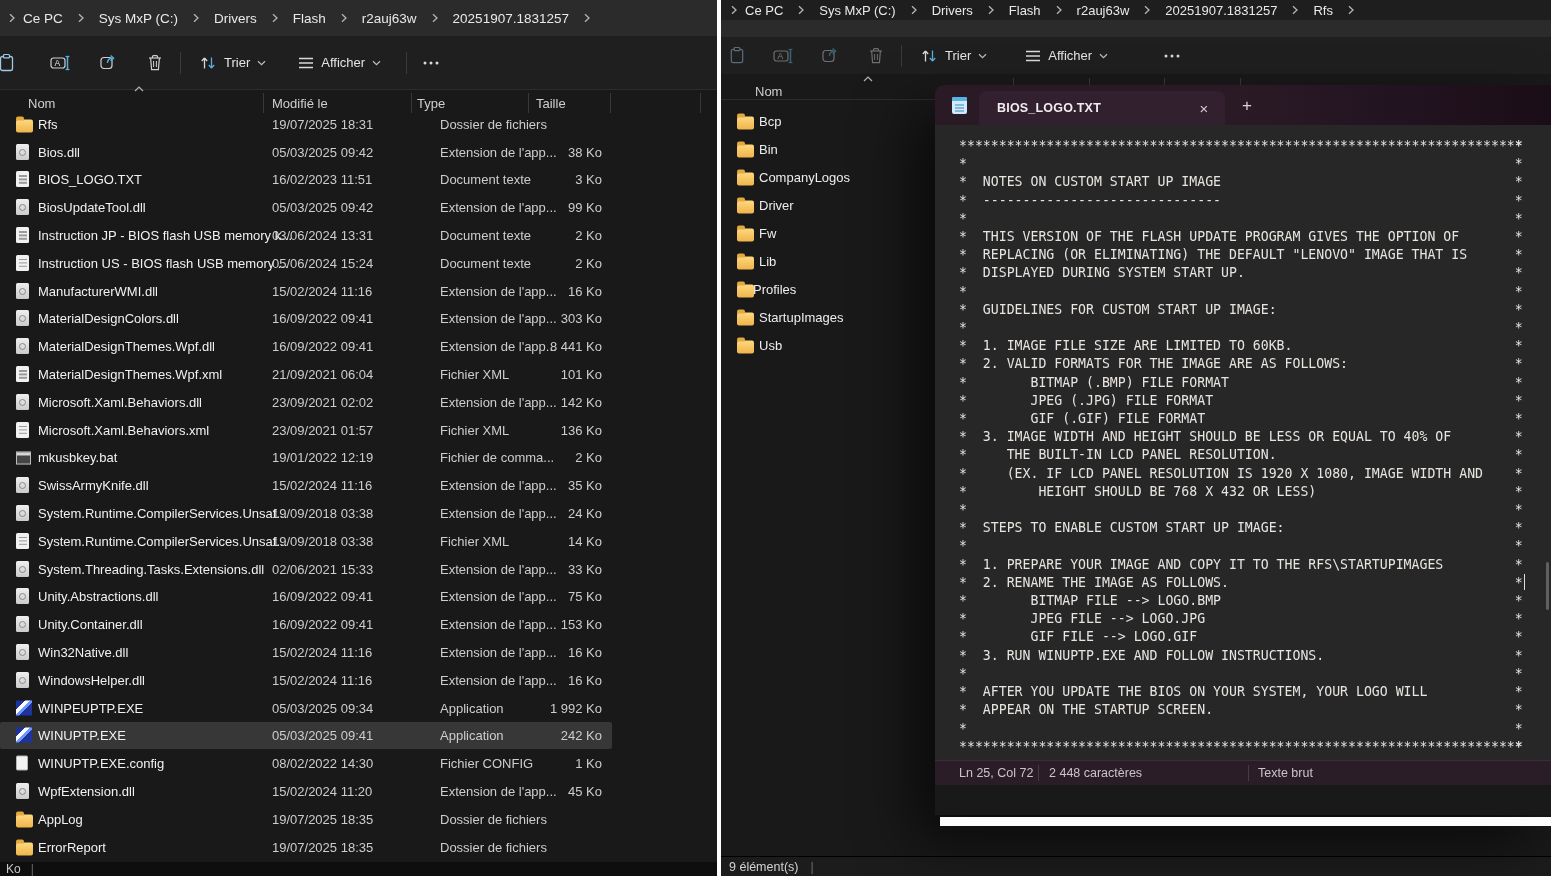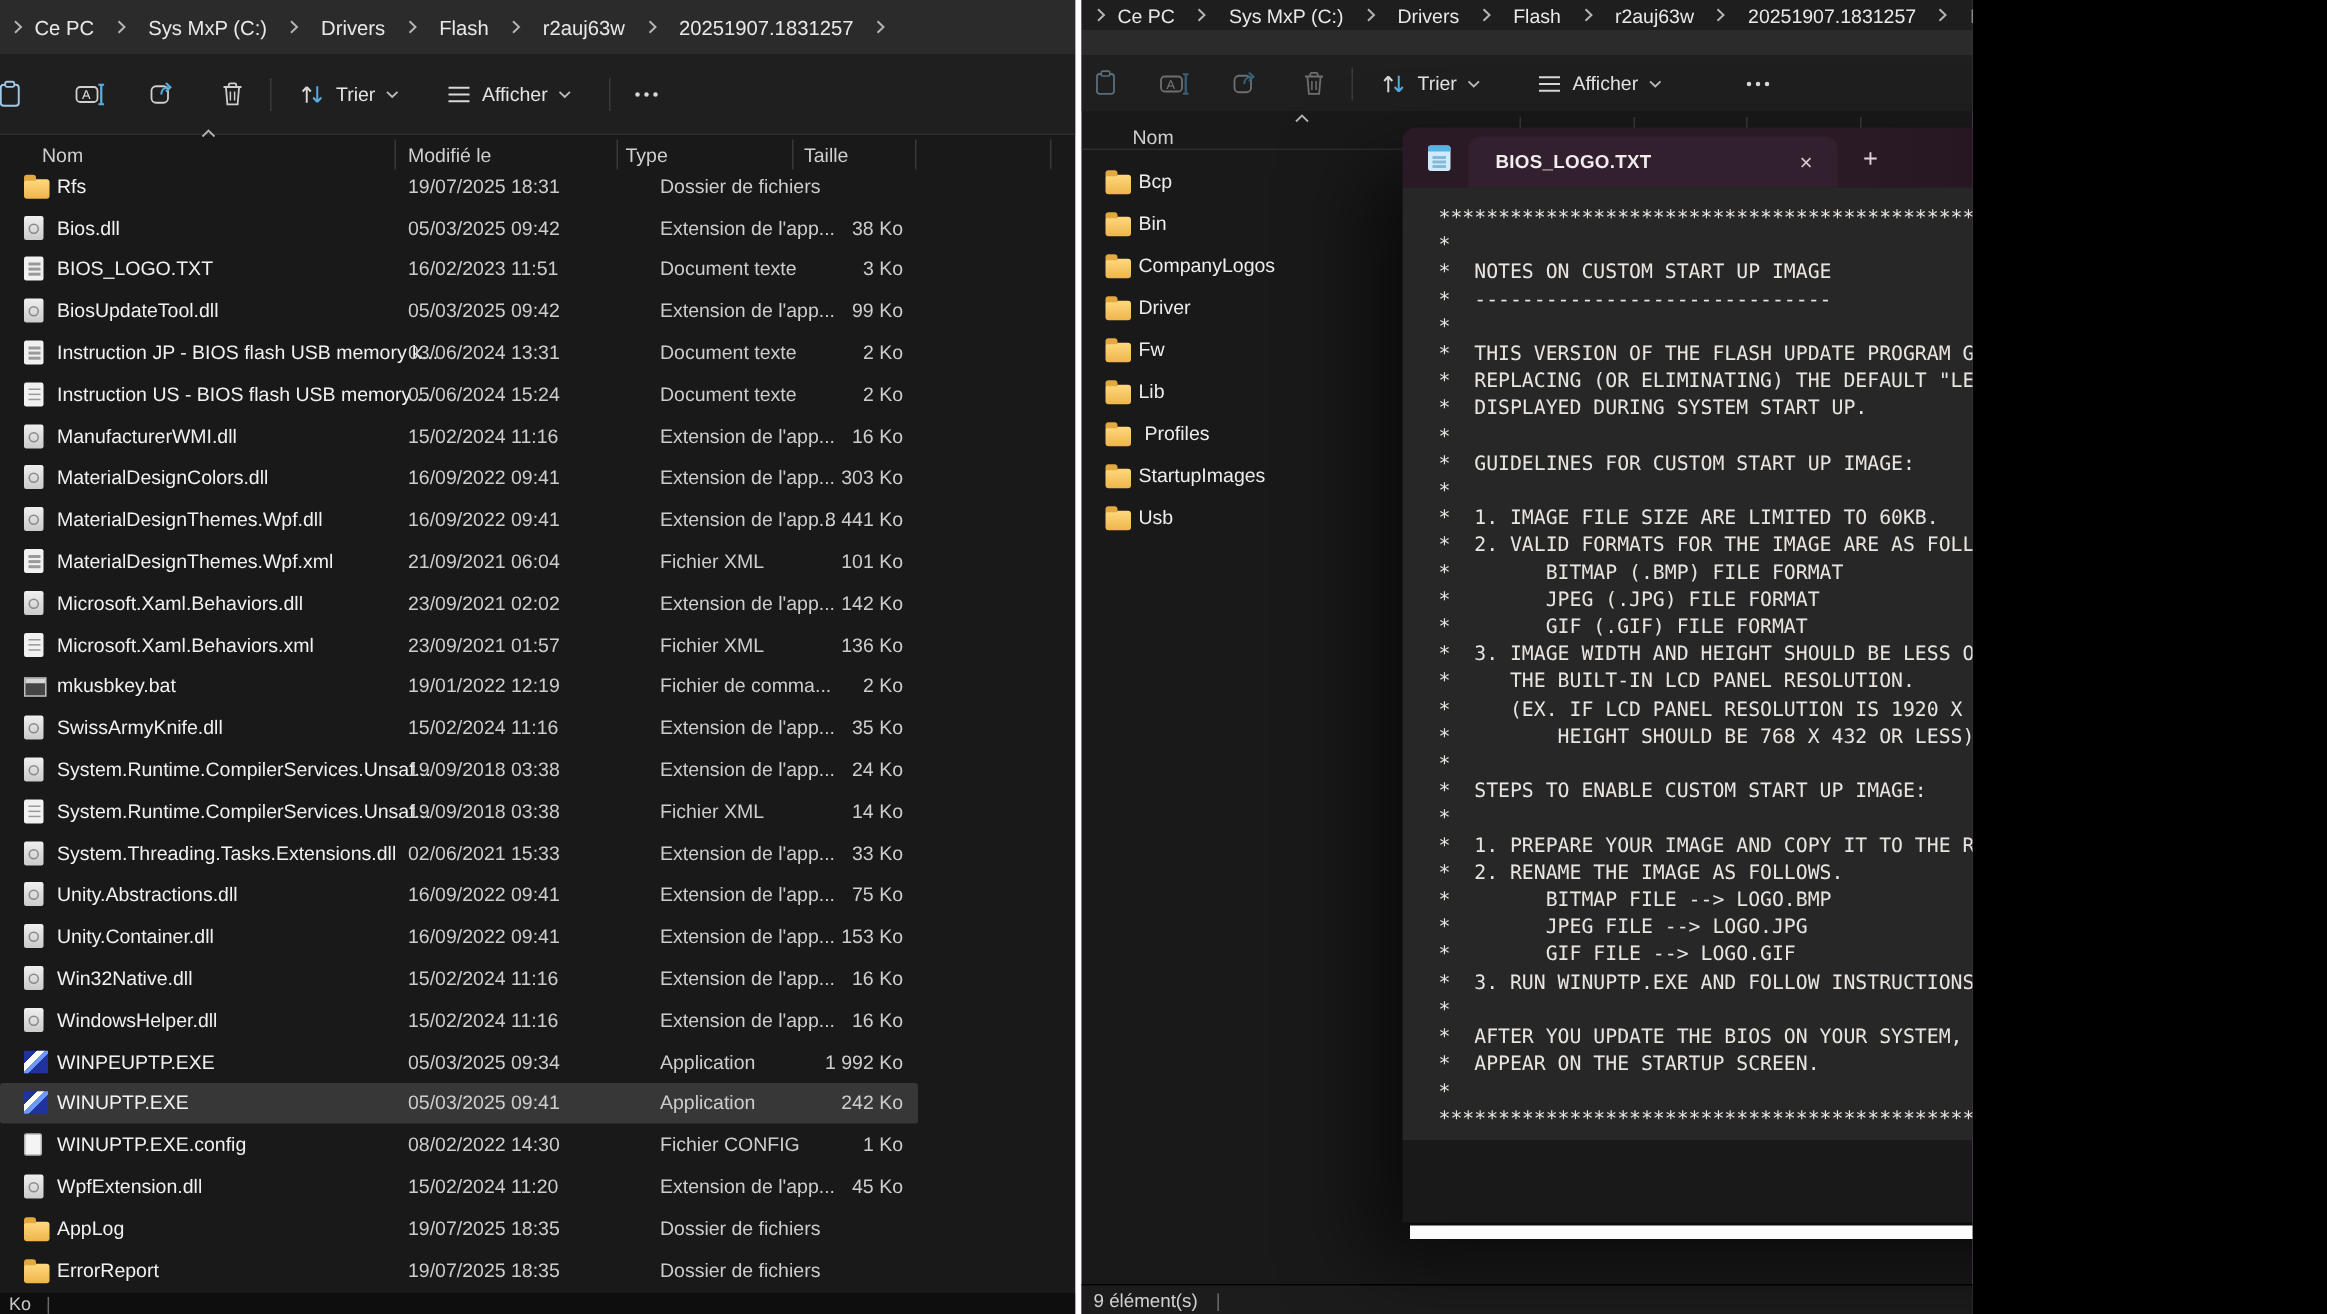--- a/index.html
+++ b/index.html
@@ -1,17 +1,17 @@
 <!DOCTYPE html>
 <html><head>
 <meta charset="utf-8">
 <style>
 *{margin:0;padding:0;box-sizing:border-box}
 html,body{background:#000;font-family:"Liberation Sans",sans-serif}
-#stage{position:relative;width:1315px;height:876px;background:#f0abfc;overflow:hidden;color:#e8e8e8}
+#stage{position:relative;width:1551px;height:876px;background:#f97316;overflow:hidden;color:#e8e8e8}
 
 
 .xl{position:absolute;left:0;top:0;width:717px;height:876px;background:#191919;overflow:hidden}
 .crumbbar{position:absolute;left:0;top:0;width:100%;height:36px;background:#2b2b2b;display:flex;align-items:center;padding-left:2px;font-size:13.5px;color:#e9e9e9}
 .crumbflow{display:flex;align-items:center}
 .crumb{display:flex;align-items:center}
 .crumb .chev{margin:0 7px;display:flex;align-items:center}
 .crumb-label{padding:3px 6px;border-radius:4px;white-space:nowrap;cursor:default}
 .endchev{margin-left:7px;display:flex;align-items:center}
 .toolbar{position:absolute;left:0;width:100%;background:#1f1f1f;border-bottom:1px solid #2d2d2d;display:flex;align-items:center}
@@ -652,21 +652,21 @@
           <span class="cell" style="left:38px">Fw</span>
         </div>
 
         <div class="frow">
           <span class="cell fic i-folder" style="left:16px"></span>
           <span class="cell" style="left:38px">Lib</span>
         </div>
 
         <div class="frow">
           <span class="cell fic i-folder" style="left:16px"></span>
-          <span class="cell" style="left:42px">Profiles</span>
+          <span class="cell" style="left:32px">Profiles</span>
         </div>
 
         <div class="frow">
           <span class="cell fic i-folder" style="left:16px"></span>
           <span class="cell" style="left:38px">StartupImages</span>
         </div>
 
         <div class="frow">
           <span class="cell fic i-folder" style="left:16px"></span>
           <span class="cell" style="left:38px">Usb</span>
@@ -756,16 +756,23 @@
 *
 *
 *
 *
 *
 *</pre>
       <div class="np-caret"></div>
       <div class="np-scrollthumb"></div>
     </div>
 
+    <div class="np-status">
+      <span class="s-pos">Ln 25, Col 72</span>
+      <div class="np-ssep d1"></div>
+      <span class="s-chars">2 448 caractères</span>
+      <div class="np-ssep d2"></div>
+      <span class="s-mode">Texte brut</span>
+    </div>
   </div>
 
   <div class="white-bar"></div>
 </div>
 
 </body></html>

